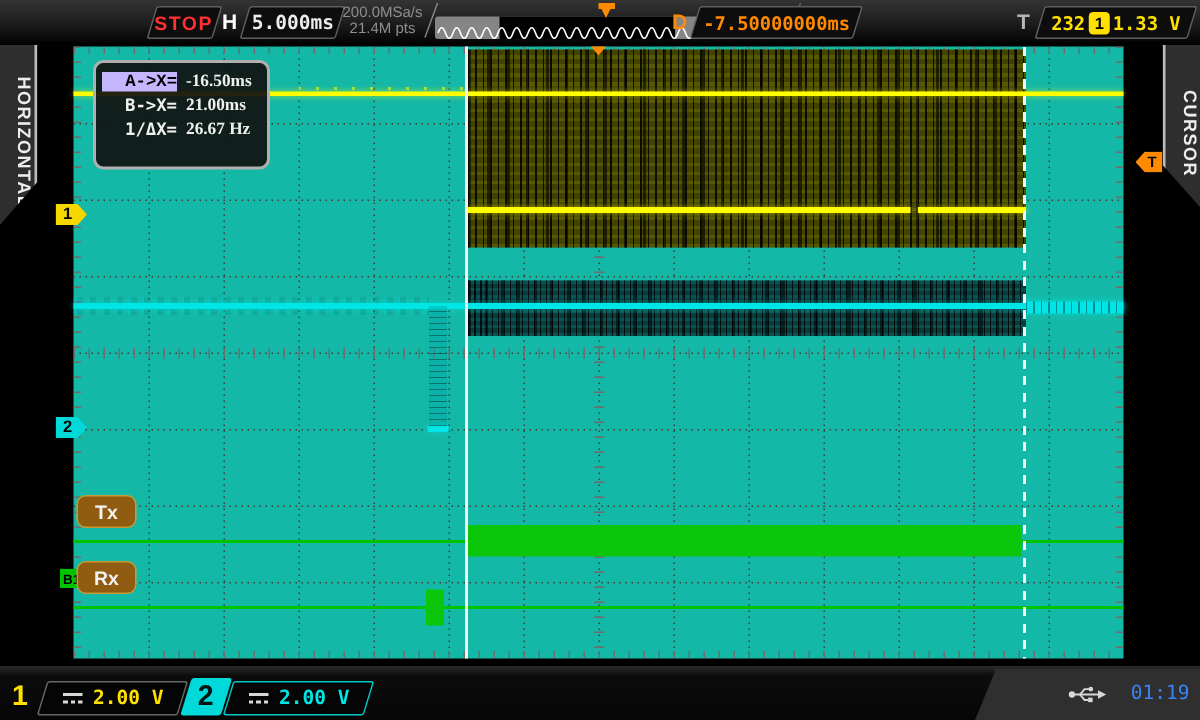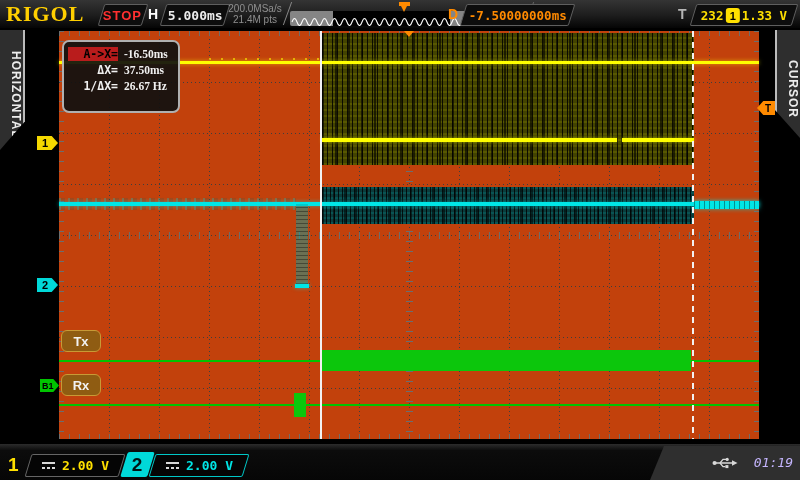--- a/index.html
+++ b/index.html
@@ -32,21 +32,21 @@
   
   .sidetab{position:absolute;background:#2e2e2e;color:#ededed;font-weight:bold;font-size:12px;
            letter-spacing:1px;display:flex;justify-content:center;padding-top:10px;
            writing-mode:vertical-rl;text-orientation:mixed;}
   #tab-horizontal{left:0;top:30px;width:23px;height:110px;border-right:2px solid #bbb;
                   clip-path:polygon(0 0,100% 0,100% 76%,0 100%);}
   #tab-cursor{right:0;top:30px;width:23px;height:98px;border-left:2px solid #bbb;
               clip-path:polygon(0 0,100% 0,100% 100%,0 74%);}
 
   
-  #grat{position:absolute;left:59px;top:31px;width:700px;height:408px;background:#c2410c;}
+  #grat{position:absolute;left:49px;top:31px;width:700px;height:408px;background:#14b8a6;}
   #grat svg.grid{position:absolute;left:0;top:0;z-index:1;}
 
   .wave{position:absolute;z-index:3;}
   .yline{background:#ffff00;box-shadow:0 0 4px rgba(255,255,0,.55);}
   .cline{background:#00e6e6;box-shadow:0 0 4px rgba(0,230,230,.55);}
   .gline{background:#00c400;}
 
   #noise-y{position:absolute;left:263px;top:2px;width:372px;height:132px;z-index:2;
     background-color:#434300;
     background-image:
@@ -97,51 +97,50 @@
              color:#000;font-weight:bold;font-size:10px;display:flex;align-items:center;justify-content:center;padding-left:4px;box-sizing:border-box;}
 
   
   #curbox{position:absolute;left:62px;top:40px;width:118px;height:73px;z-index:10;
           background:rgba(16,16,16,.92);border:2px solid #b0b0b0;border-radius:7px;
           font-family:"DejaVu Sans Mono",monospace;font-size:11.5px;font-weight:bold;color:#f0f0f0;
           padding:4px 6px 2px 4px;box-sizing:border-box;}
   #curbox .row{display:flex;height:16px;align-items:center;}
   #curbox .clab{width:50px;text-align:right;white-space:pre;}
   #curbox .cval{padding-left:6px;white-space:pre;font-family:Liberation Serif, serif;}
-  #curbox .hl{background:#b91c1c;color:#000;}
+  #curbox .hl{background:#c4b5fd;color:#000;font-family:Liberation Mono, monospace;}
 
   
   #botbar{position:absolute;left:0;top:444px;width:800px;height:36px;
           background:linear-gradient(180deg,#2c2c2c 0%,#0c0c0c 18%,#060606 100%);}
   .chblock{position:absolute;top:8px;height:25px;}
   .chnum{position:absolute;top:0;font-weight:bold;font-size:19px;line-height:25px;}
   .chbox{position:absolute;top:2px;height:21px;background:#050505;border:1px solid #666;
          transform:skewX(-17deg);border-radius:2px;display:flex;align-items:center;justify-content:center;gap:7px;}
   .chbox>*{transform:skewX(17deg);}
   .dcicon{width:13px;height:9px;position:relative;}
   .dcicon::before{content:"";position:absolute;left:0;top:1px;width:13px;height:2px;background:#d8d8d8;}
   .dcicon::after{content:"";position:absolute;left:0;top:6px;width:13px;height:2px;
                  background:repeating-linear-gradient(90deg,#d8d8d8 0 3px,transparent 3px 5px);}
   .chscale{font-family:"DejaVu Sans Mono",monospace;font-weight:bold;font-size:13px;}
   #ch2badge{position:absolute;left:124px;top:8px;width:27px;height:25px;background:#00d9d9;
             transform:skewX(-17deg);border-radius:2px;display:flex;align-items:center;justify-content:center;}
   #ch2badge span{transform:skewX(17deg);color:#001414;font-weight:bold;font-size:19px;}
 
   #sysinfo{position:absolute;left:650px;top:446px;width:150px;height:34px;background:#2f2f2f;
            clip-path:polygon(14px 0,100% 0,100% 100%,0 100%);}
-  #clock{position:absolute;right:7px;top:9px;font-size:13px;color:#c4b5fd;font-family:"DejaVu Sans Mono",monospace;font-style:italic;}
+  #clock{position:absolute;right:7px;top:9px;font-size:13px;color:#3b82f6;font-family:"DejaVu Sans Mono",monospace;}
   #usb{position:absolute;right:62px;top:10px;}
 </style>
 </head>
 <body>
 
 <div id="scope">
 
   <div id="topbar">
-    <div class="logo">RIGOL</div>
 
     <div class="skewbox" style="left:101px;width:42px;">
       <span style="color:#ff3030;font-weight:bold;font-size:13px;letter-spacing:1px;">STOP</span>
     </div>
 
     <div class="lbl" style="left:148px;color:#fff;">H</div>
 
     <div class="skewbox" style="left:163px;width:62px;">
       <span class="mono" style="color:#ececec;font-weight:bold;font-size:13px;">5.000ms</span>
     </div>
@@ -247,22 +246,22 @@
         <div class="tri"></div>
       </div>
   </div>
 
   <div id="curbox">
     <div class="row">
       <span class="clab hl">A-&gt;X=</span>
       <span class="cval">-16.50ms</span>
     </div>
     <div class="row">
-      <span class="clab">ΔX=</span>
-      <span class="cval">37.50ms</span>
+      <span class="clab">B-&gt;X=</span>
+      <span class="cval">21.00ms</span>
     </div>
     <div class="row">
       <span class="clab">1/ΔX=</span>
       <span class="cval">26.67 Hz</span>
     </div>
   </div>
 
   <div id="botbar">
     <div class="chblock" style="left:2px;width:120px;">
       <div class="chnum" style="left:6px;color:#ffe000;">1</div>

